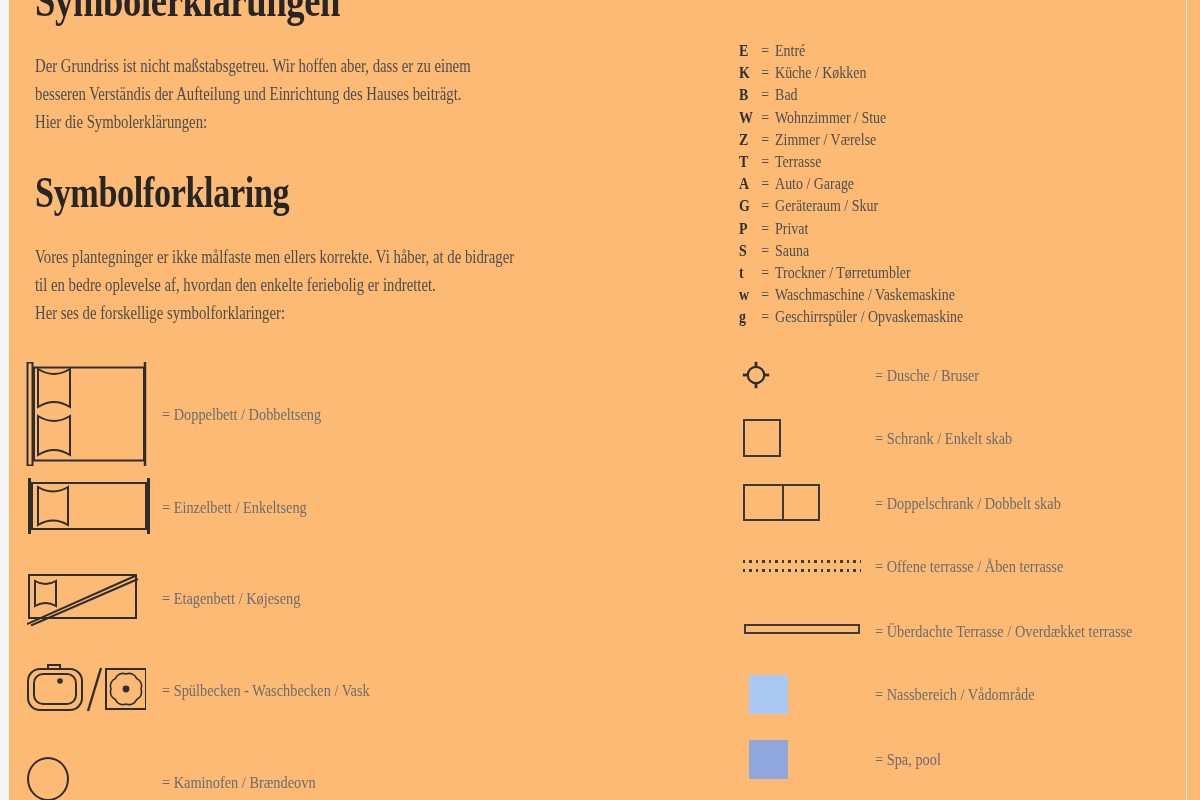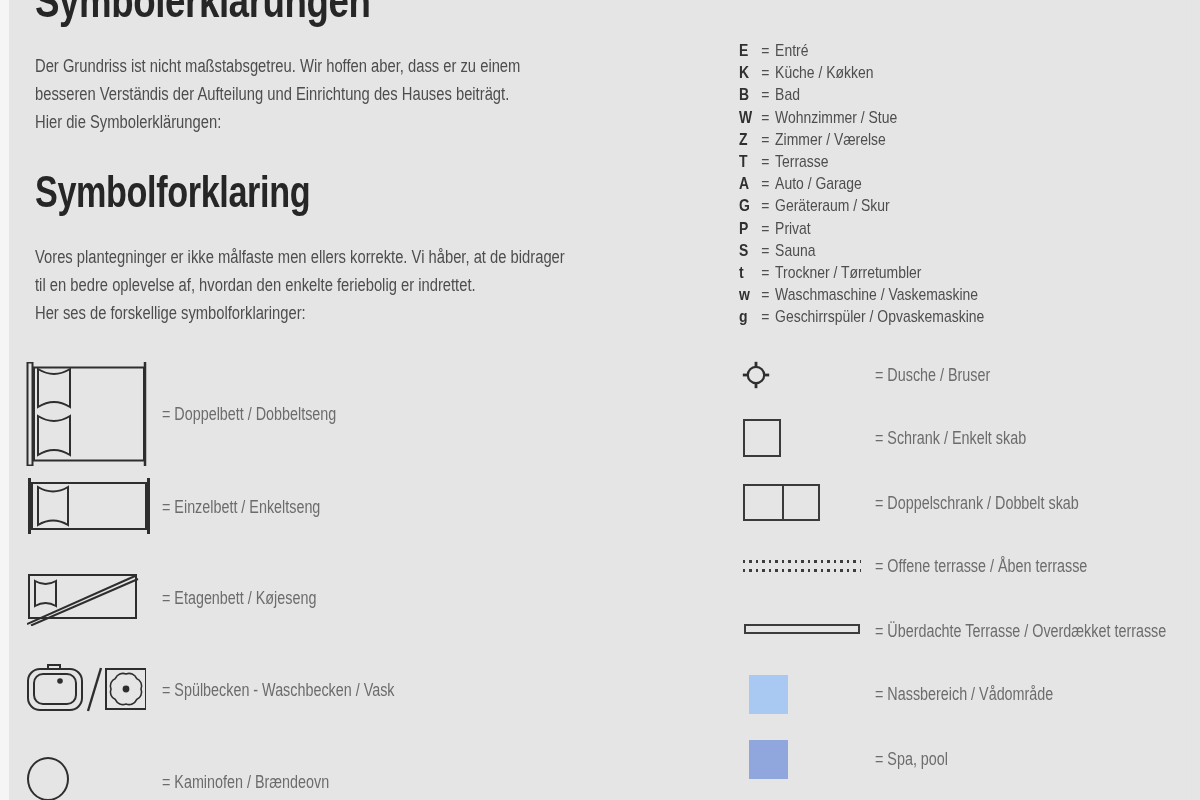--- a/index.html
+++ b/index.html
@@ -1,17 +1,17 @@
 <!DOCTYPE html>
 <html><head>
 <meta charset="utf-8">
 <style>
   html,body{margin:0;padding:0;background:#fff;}
-  .page{position:relative;width:1200px;height:800px;background:#e5e5e5;overflow:hidden;
-        font-family:Liberation Sans, sans-serif;color:#4d4d4d;}
+  .page{position:relative;width:1200px;height:800px;background:#fdba74;overflow:hidden;
+        font-family:Liberation Serif, serif;color:#4d4d4d;}
   .edge-left{position:absolute;left:0;top:0;width:9px;height:800px;background:#f5f5f5;}
   .edge-right{position:absolute;left:1186px;top:0;width:1px;height:800px;background:#e4e4e4;}
 
   .h1{position:absolute;left:35px;top:-27px;font-size:47px;font-weight:bold;color:#262626;
       transform:scaleX(.78);transform-origin:0 0;white-space:nowrap;letter-spacing:-.5px;}
   .h2{position:absolute;left:35px;top:166px;font-size:45px;font-weight:bold;color:#262626;
       transform:scaleX(.76);transform-origin:0 0;white-space:nowrap;letter-spacing:-.5px;}
   .para{position:absolute;left:35px;font-size:18px;line-height:28px;color:#4d4d4d;
       transform:scaleX(.82);transform-origin:0 0;white-space:nowrap;}
   .para-de{top:52px;}

